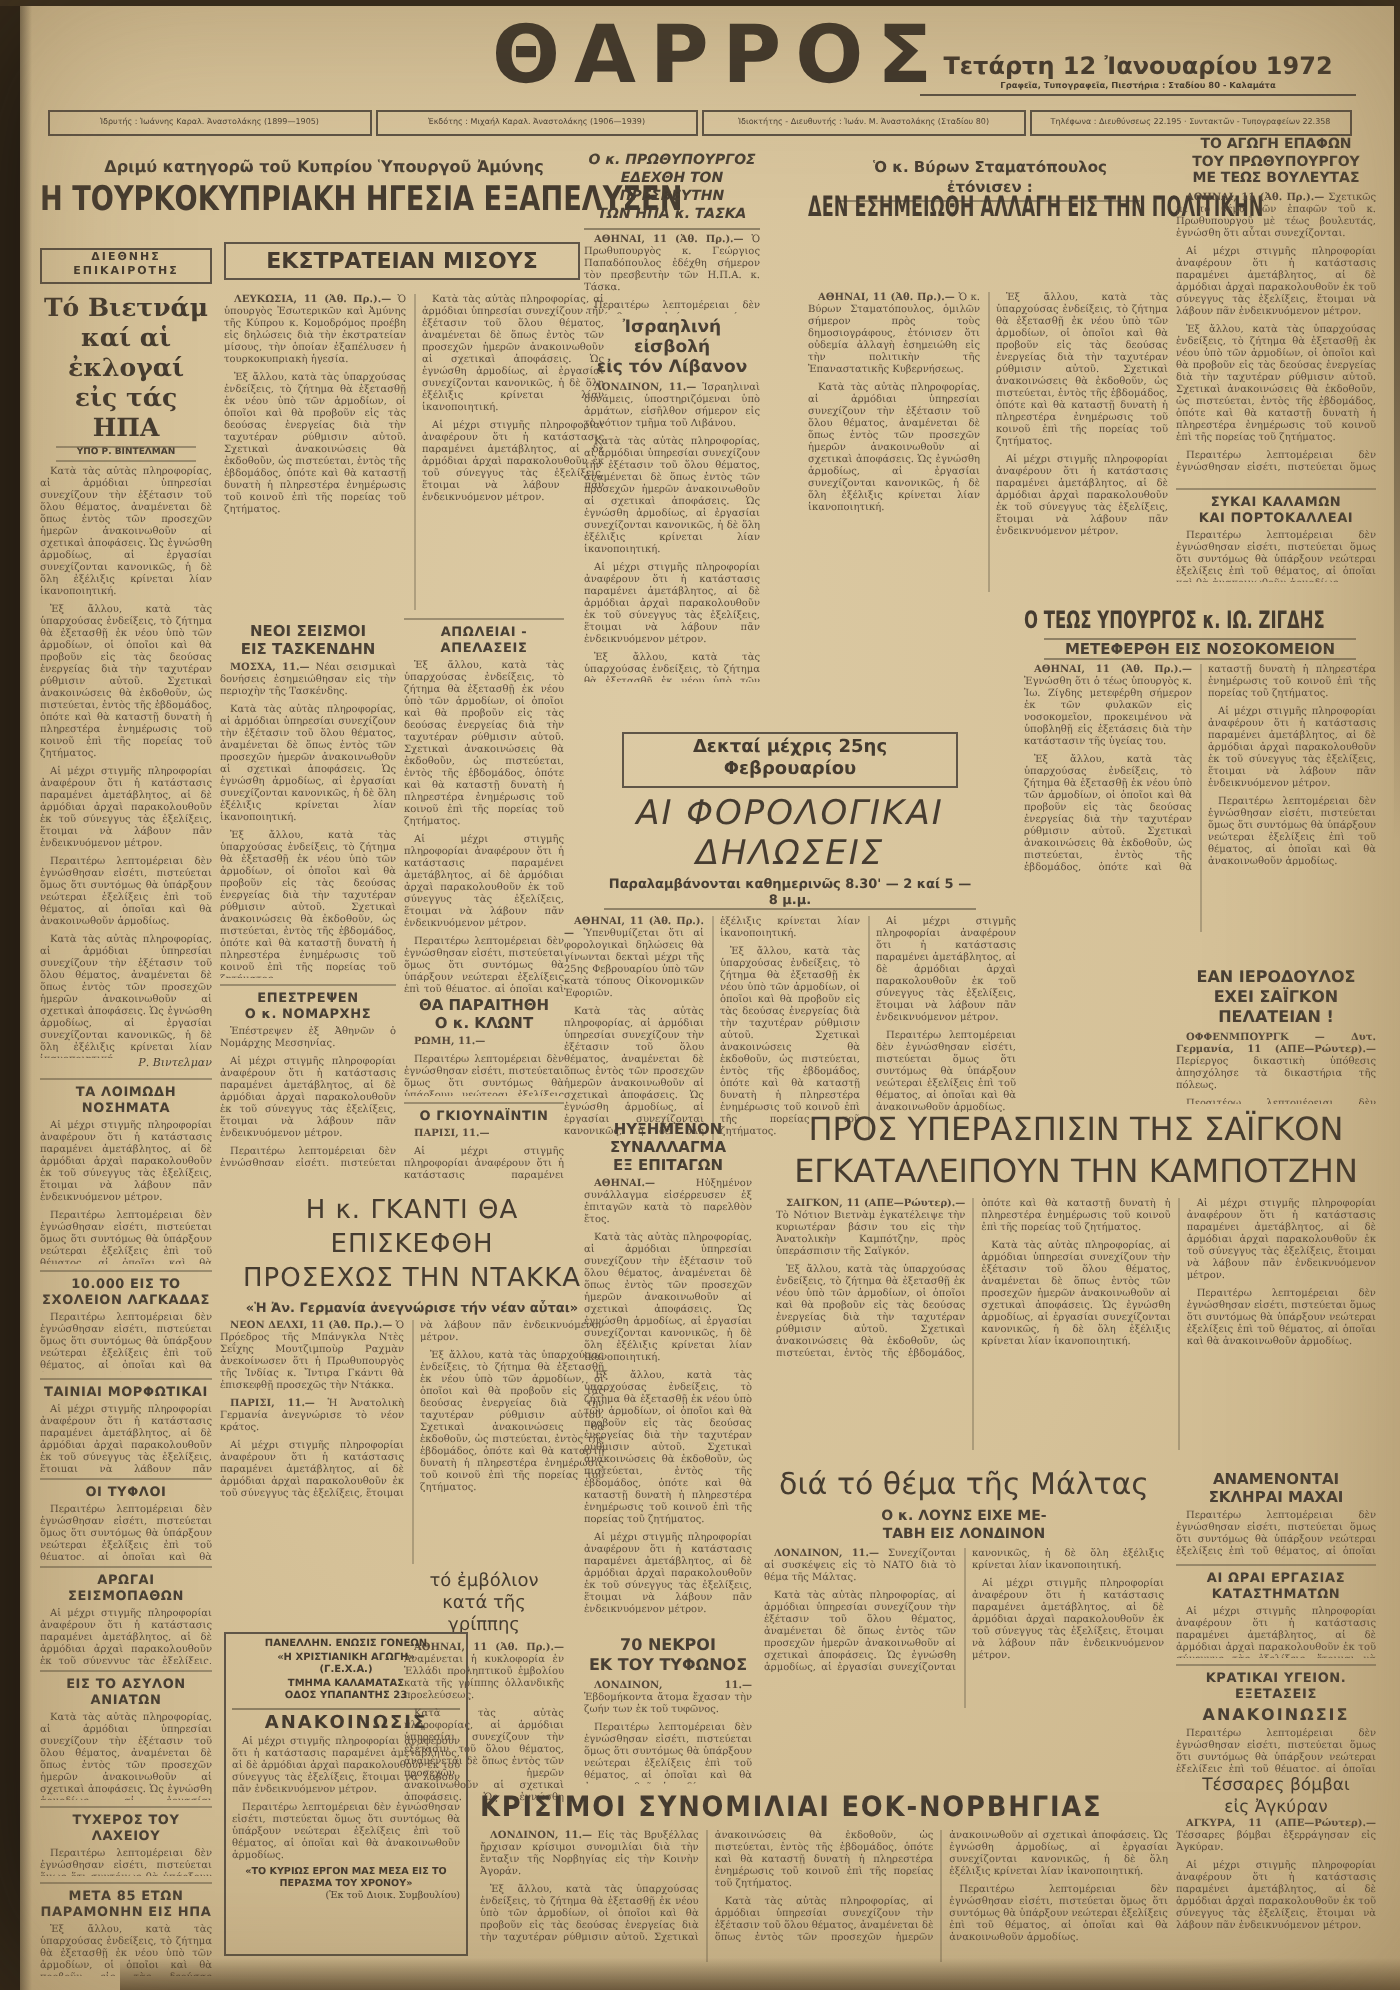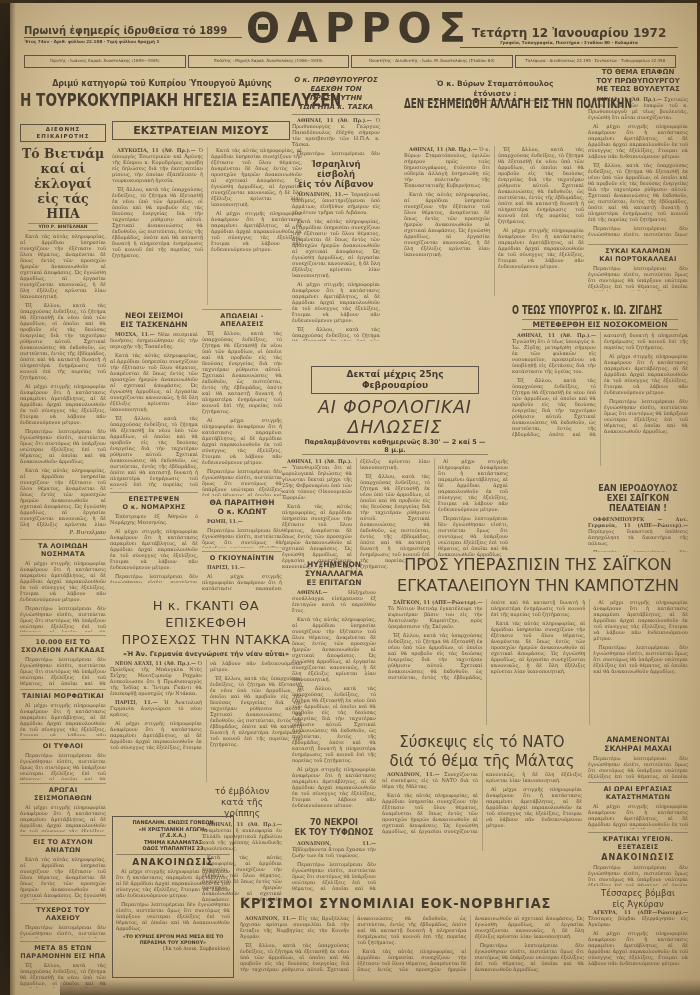--- a/index.html
+++ b/index.html
@@ -39,24 +39,20 @@
   .info-bar{display:flex;}
   .info-bar .cell{flex:1;border:1px solid #5d5345;margin-right:2px;
        font:4px/5px "DejaVu Sans",sans-serif;color:#4a4034;text-align:center;
        padding:2px 1px;white-space:nowrap;overflow:hidden;}
 </style>
 </head>
 <body>
 
 <div id="page">
 
-  <div class="abs" style="left:24px;top:25px;width:218px;">
-    <div class="ink" style="font:bold 10px/12px 'DejaVu Sans',sans-serif;">Πρωινή ἐφημερίς ἱδρυθεῖσα τό 1899</div>
-    <div class="ink" style="font:bold 4.2px/6px 'DejaVu Sans',sans-serif;border-top:1px solid #5d5345;padding-top:1px;">Ἔτος 74ον · Ἀριθ. φύλλου 22.108 · Τιμή φύλλου δραχμή 1</div>
-  </div>
 
   <div class="abs ctr" style="left:246px;top:4px;width:208px;font:bold 40px/48px 'DejaVu Sans',sans-serif;letter-spacing:7px;color:#3f372c;">ΘΑΡΡΟΣ</div>
 
   <div class="abs ctr" style="left:460px;top:26px;width:218px;">
     <div class="ink" style="font:bold 12px/14px 'DejaVu Sans',sans-serif;">Τετάρτη 12 Ἰανουαρίου 1972</div>
     <div class="ink" style="font:bold 4.2px/6px 'DejaVu Sans',sans-serif;border-bottom:1px solid #5d5345;padding-bottom:1px;">Γραφεῖα, Τυπογραφεῖα, Πιεστήρια : Σταδίου 80 - Καλαμάτα</div>
   </div>
 
   <div class="abs info-bar" style="left:24px;top:55px;width:654px;height:13px;">
     <div class="cell">Ἱδρυτής : Ἰωάννης Καραλ. Ἀναστολάκης (1899—1905)</div>
@@ -71,21 +67,21 @@
   </div>
   <div class="abs box" style="left:112px;top:121px;width:170px;font:bold 11px/13px 'DejaVu Sans',sans-serif;">ΕΚΣΤΡΑΤΕΙΑΝ ΜΙΣΟΥΣ</div>
 
   <div class="abs kick" style="left:420px;top:79px;width:150px;font-size:7.5px;border-bottom:1px solid rgba(95,85,65,.6);padding-bottom:1px;">Ὁ κ. Βύρων Σταματόπουλος ἐτόνισεν :</div>
   <div class="abs" style="left:404px;top:93px;width:190px;height:25px;">
     <span class="sqz" style="font-size:14px;width:300px;transform:scaleX(.63);">ΔΕΝ ΕΣΗΜΕΙΩΘΗ ΑΛΛΑΓΗ ΕΙΣ ΤΗΝ ΠΟΛΙΤΙΚΗΝ</span>
   </div>
 
   <div class="abs" style="left:588px;top:66px;width:100px;">
     <div class="sh2" style="font-size:7px;line-height:8.5px;">
-      <div>ΤΟ ΘΕΜΑ ΕΠΑΦΩΝ</div>
+      <div>ΤΟ ΑΓΩΓΗ ΕΠΑΦΩΝ</div>
       <div>ΤΟΥ ΠΡΩΘΥΠΟΥΡΓΟΥ</div>
       <div>ΜΕ ΤΕΩΣ ΒΟΥΛΕΥΤΑΣ</div>
     </div>
     <div class="body" style="height:140px;">
       <p><span class="dl">ΑΘΗΝΑΙ, 11 (Ἀθ. Πρ.).—</span> <span>Σχετικῶς μὲ τὸ θέμα τῶν ἐπαφῶν τοῦ κ. Πρωθυπουργοῦ μὲ τέως βουλευτάς, ἐγνώσθη ὅτι αὗται συνεχίζονται.</span></p>
     <p>Αἱ μέχρι στιγμῆς πληροφορίαι ἀναφέρουν ὅτι ἡ κατάστασις παραμένει ἀμετάβλητος, αἱ δὲ ἁρμόδιαι ἀρχαὶ παρακολουθοῦν ἐκ τοῦ σύνεγγυς τὰς ἐξελίξεις, ἕτοιμαι νὰ λάβουν πᾶν ἐνδεικνυόμενον μέτρον.</p>
         <p>Ἐξ ἄλλου, κατὰ τὰς ὑπαρχούσας ἐνδείξεις, τὸ ζήτημα θὰ ἐξετασθῇ ἐκ νέου ὑπὸ τῶν ἁρμοδίων, οἱ ὁποῖοι καὶ θὰ προβοῦν εἰς τὰς δεούσας ἐνεργείας διὰ τὴν ταχυτέραν ρύθμισιν αὐτοῦ. Σχετικαὶ ἀνακοινώσεις θὰ ἐκδοθοῦν, ὡς πιστεύεται, ἐντὸς τῆς ἑβδομάδος, ὁπότε καὶ θὰ καταστῇ δυνατὴ ἡ πληρεστέρα ἐνημέρωσις τοῦ κοινοῦ ἐπὶ τῆς πορείας τοῦ ζητήματος.</p>
         <p>Περαιτέρω λεπτομέρειαι δὲν ἐγνώσθησαν εἰσέτι, πιστεύεται ὅμως ὅτι συντόμως θὰ ὑπάρξουν νεώτεραι ἐξελίξεις ἐπὶ τοῦ θέματος, αἱ ὁποῖαι καὶ θὰ ἀνακοινωθοῦν ἁρμοδίως.</p>
       </div>
   </div>
@@ -347,22 +343,25 @@
       <div>ΕΚ ΤΟΥ ΤΥΦΩΝΟΣ</div>
     </div>
     <div class="body" style="height:52px;">
       <p><span class="dl">ΛΟΝΔΙΝΟΝ, 11.—</span> <span>Ἑβδομήκοντα ἄτομα ἔχασαν τὴν ζωήν των ἐκ τοῦ τυφῶνος.</span></p>
     <p>Περαιτέρω λεπτομέρειαι δὲν ἐγνώσθησαν εἰσέτι, πιστεύεται ὅμως ὅτι συντόμως θὰ ὑπάρξουν νεώτεραι ἐξελίξεις ἐπὶ τοῦ θέματος, αἱ ὁποῖαι καὶ θὰ ἀνακοινωθοῦν ἁρμοδίως.</p>
       </div>
   </div>
 
   <div class="abs" style="left:382px;top:733px;width:200px;">
     <div class="ctr hl" style="font-size:15px;line-height:19px;">
-      <div>Σύσκεψις εἰς τό ΝΑΤΟ</div>
       <div>διά τό θέμα τῆς Μάλτας</div>
+    </div>
+    <div class="ctr" style="font:bold 7px/9px 'DejaVu Sans',sans-serif;color:#4a4034;margin:2px 0;">
+      <div>Ο κ. ΛΟΥΝΣ ΕΙΧΕ ΜΕ-</div>
+      <div>ΤΑΒΗ ΕΙΣ ΛΟΝΔΙΝΟΝ</div>
     </div>
     <div class="body cols2" style="height:80px;">
       <p><span class="dl">ΛΟΝΔΙΝΟΝ, 11.—</span> <span>Συνεχίζονται αἱ συσκέψεις εἰς τὸ ΝΑΤΟ διὰ τὸ θέμα τῆς Μάλτας.</span></p>
     <p>Κατὰ τὰς αὐτὰς πληροφορίας, αἱ ἁρμόδιαι ὑπηρεσίαι συνεχίζουν τὴν ἐξέτασιν τοῦ ὅλου θέματος, ἀναμένεται δὲ ὅπως ἐντὸς τῶν προσεχῶν ἡμερῶν ἀνακοινωθοῦν αἱ σχετικαὶ ἀποφάσεις. Ὡς ἐγνώσθη ἁρμοδίως, αἱ ἐργασίαι συνεχίζονται κανονικῶς, ἡ δὲ ὅλη ἐξέλιξις κρίνεται λίαν ἱκανοποιητική.</p>
         <p>Αἱ μέχρι στιγμῆς πληροφορίαι ἀναφέρουν ὅτι ἡ κατάστασις παραμένει ἀμετάβλητος, αἱ δὲ ἁρμόδιαι ἀρχαὶ παρακολουθοῦν ἐκ τοῦ σύνεγγυς τὰς ἐξελίξεις, ἕτοιμαι νὰ λάβουν πᾶν ἐνδεικνυόμενον μέτρον.</p>
       </div>
   </div>
 
   <div class="abs" style="left:588px;top:733px;width:100px;height:256px;overflow:hidden;">
     <div class="sh2">

